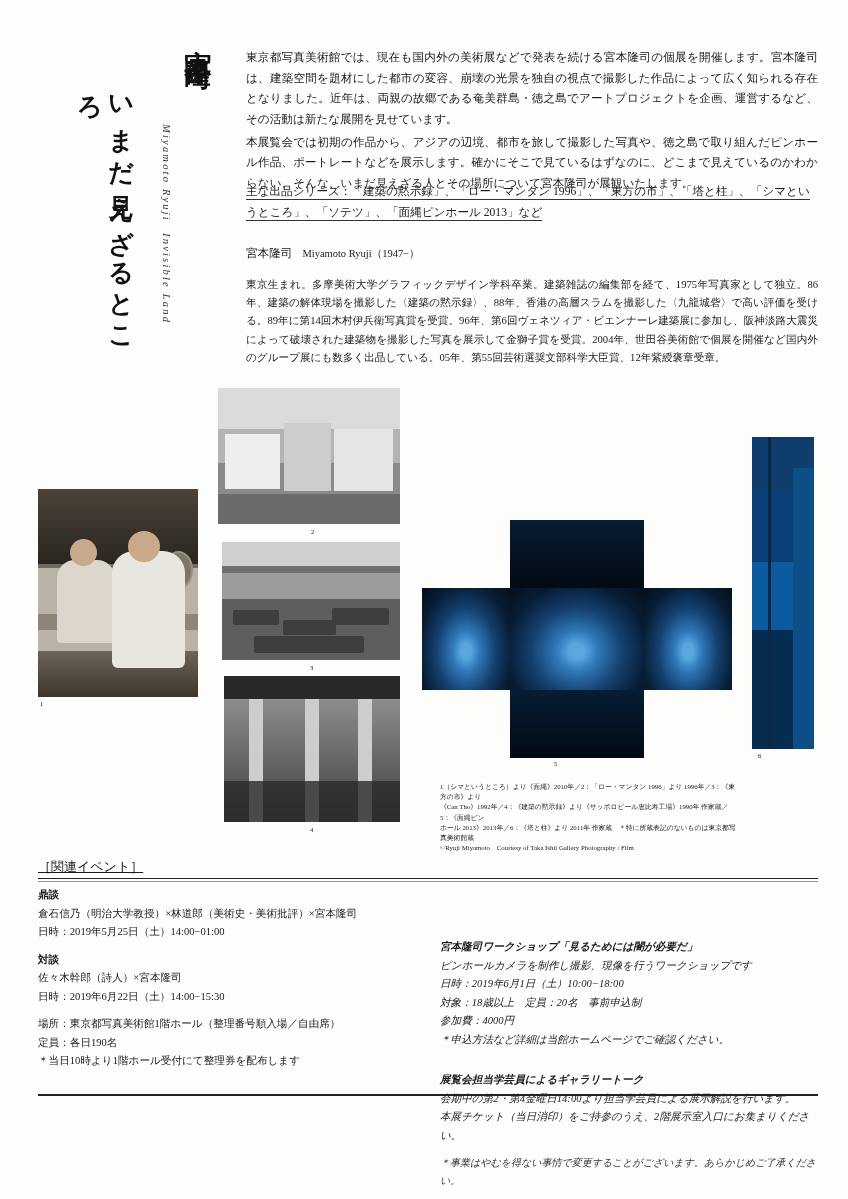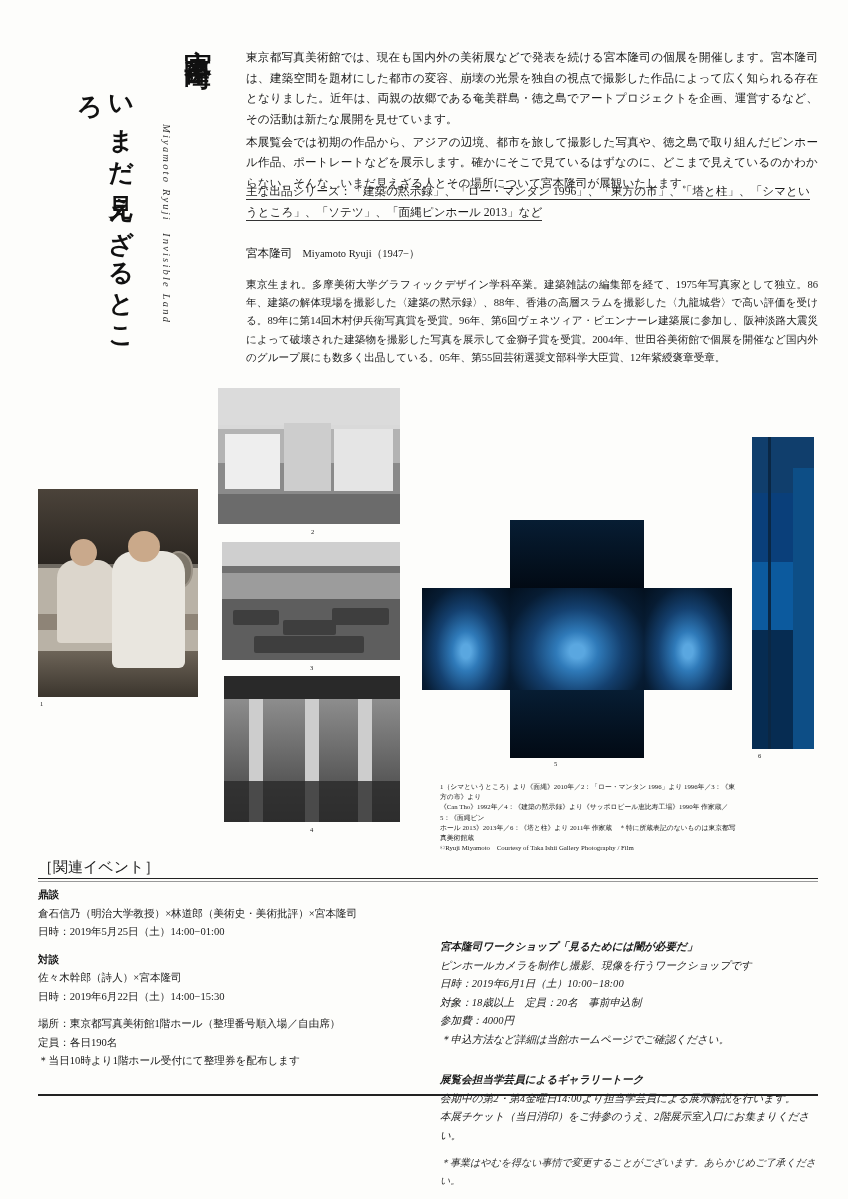--- a/index.html
+++ b/index.html
@@ -123,21 +123,21 @@
   #photo6 .wall{position:absolute;right:0;top:10%;width:34%;height:90%;background:#0d4e86;}
   #photo6 .sky{position:absolute;left:0;top:0;width:100%;height:18%;background:#103e6c;}
 
   .credit{
     position:absolute;left:440px;top:782px;width:296px;
     font-size:6.8px;line-height:1.5;color:#222;
   }
 
   
   .rule{position:absolute;background:#222;height:1px;}
-  .sec-title{position:absolute;font-size:15px;}
+  .sec-title{position:absolute;font-size:13px;text-decoration:underline;}
   .ev-left{position:absolute;left:38px;top:886px;width:360px;font-size:10.6px;line-height:1.75;}
   .ev-right{position:absolute;left:440px;top:938px;width:378px;font-size:10.6px;line-height:1.75;font-style:italic;}
   .ev-left .lbl,.ev-right .lbl{font-weight:600;}
   .ev-block{margin-bottom:9px;}
   .note{font-size:10px;color:#333;}
 
   
   .footer{position:absolute;left:0;top:1098px;width:848px;height:101px;}
 </style>
 </head>

